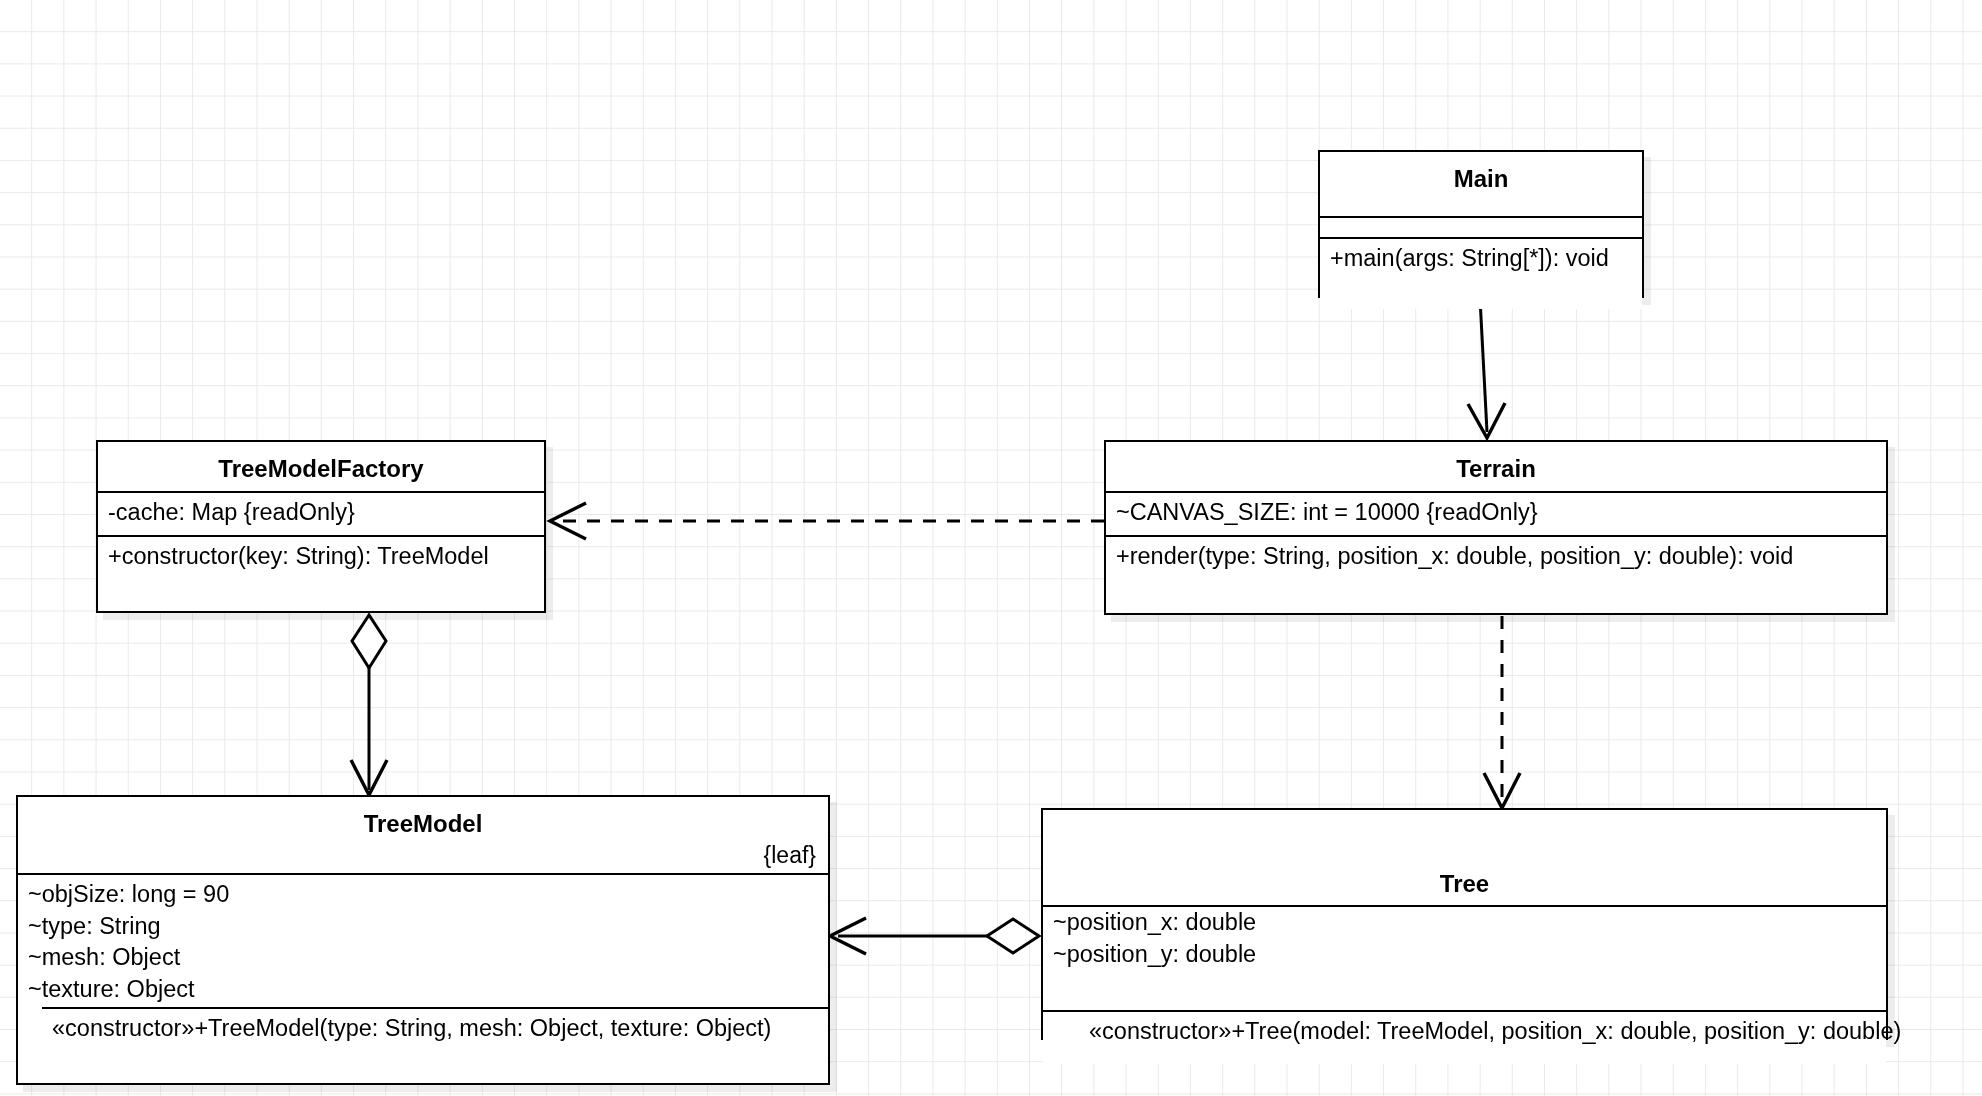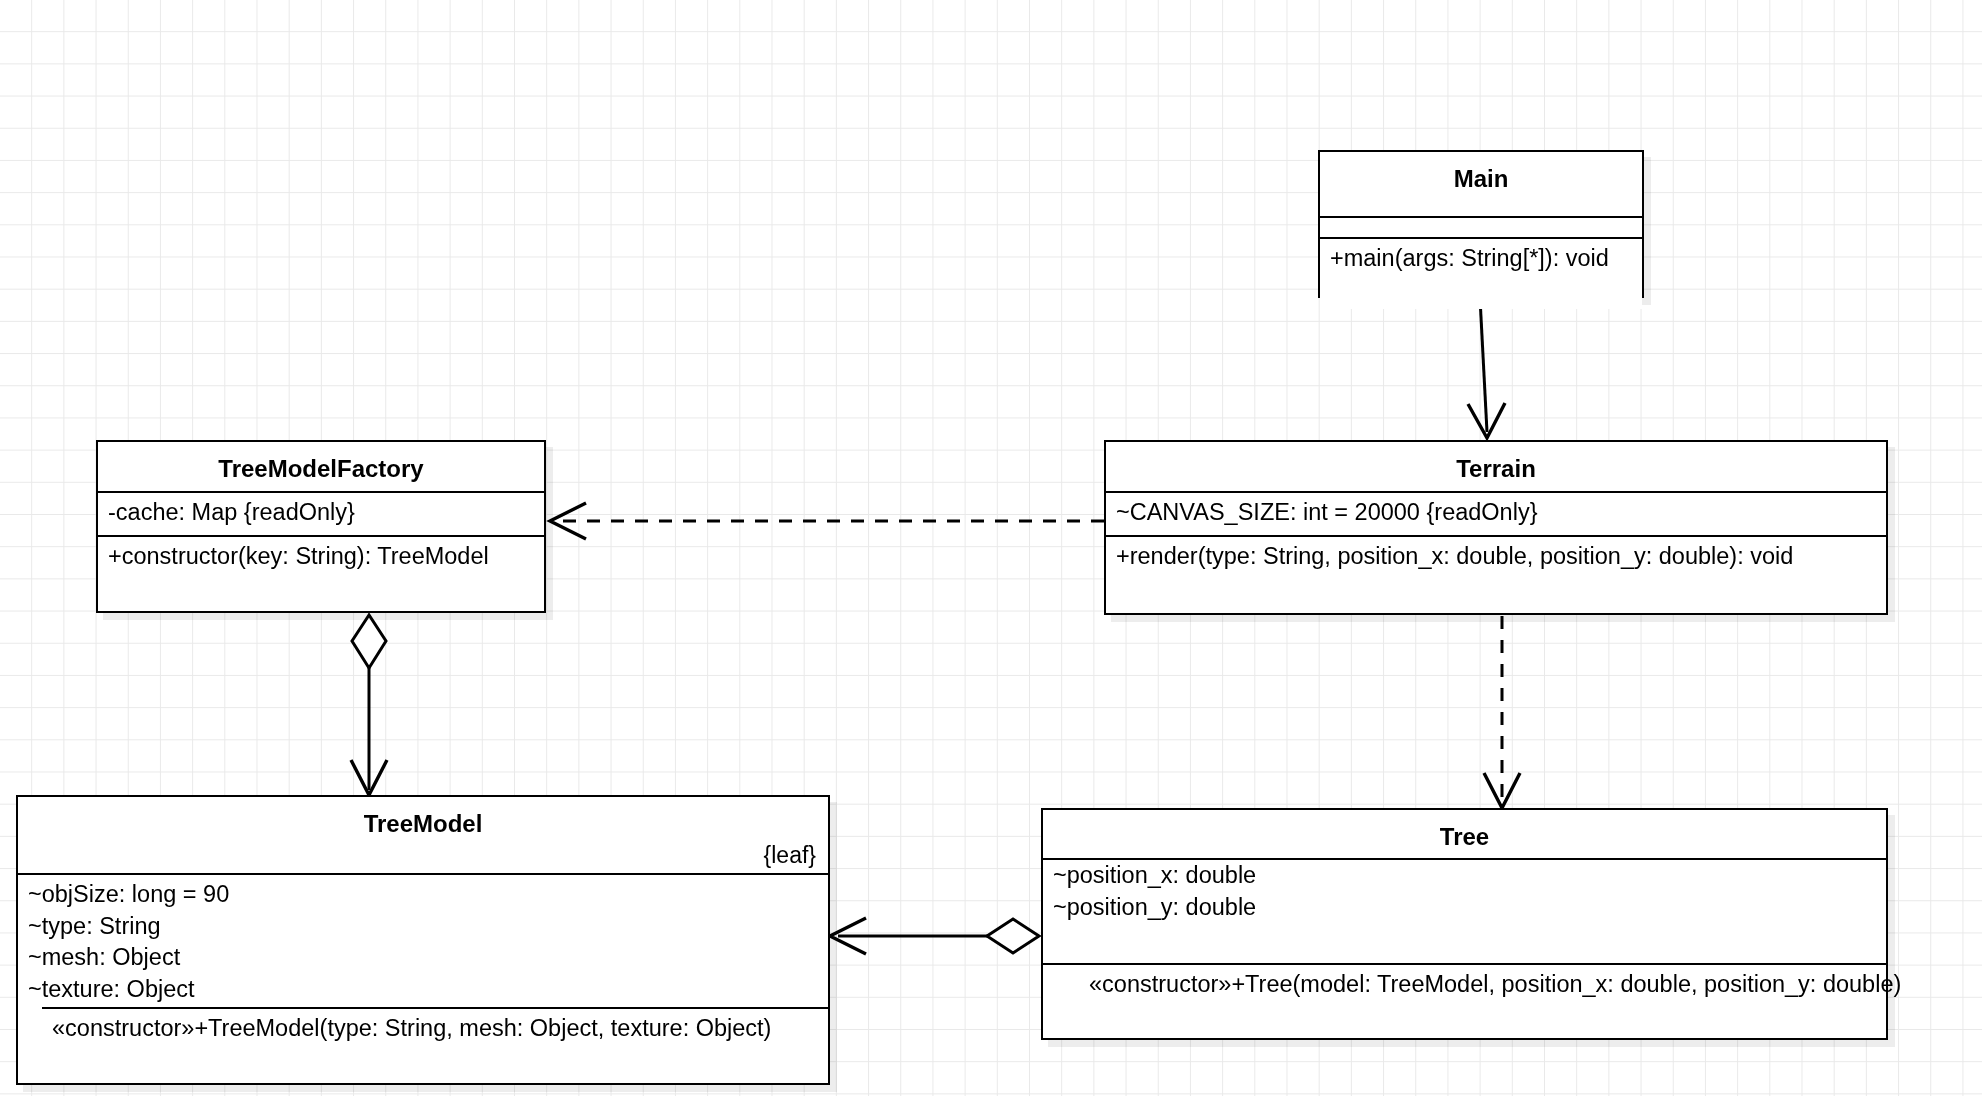--- a/index.html
+++ b/index.html
@@ -155,21 +155,21 @@
       </div>
     </div>
   </div>
 
   <div class="uml-class" style="left:1104px; top:440px; width:784px; height:175px;">
     <div class="compartment" style="height:49px;">
       <div class="cls-title">Terrain</div>
     </div>
     <div class="compartment" style="height:44px;">
       <div class="member pad-top-6">
-        <span class="static">~CANVAS_SIZE: int = 20000 {readOnly}</span>
+        <span class="static">~CANVAS_SIZE: int = 10000 {readOnly}</span>
       </div>
     </div>
     <div class="compartment" style="height:77px;">
       <div class="member pad-top-6">
         <span>+render(type: String, position_x: double, position_y: double): void</span>
       </div>
     </div>
   </div>
 
   <div class="uml-class" style="left:16px; top:795px; width:814px; height:290px;">
@@ -192,21 +192,21 @@
       </div>
     </div>
     <div class="compartment" style="height:75px;margin-left:24px;">
       <div class="member pad-top-6">
         <span>«constructor»+TreeModel(type: String, mesh: Object, texture: Object)</span>
       </div>
     </div>
   </div>
 
   <div class="uml-class" style="left:1041px; top:808px; width:847px; height:232px;">
-    <div class="compartment" style="height:48px;">
+    <div class="compartment" style="height:48px;margin-top:47px;">
       <div class="cls-title">Tree</div>
     </div>
     <div class="compartment" style="height:105px;">
       <div class="member">
         <span>~position_x: double</span>
       </div>
       <div class="member">
         <span>~position_y: double</span>
       </div>
     </div>

